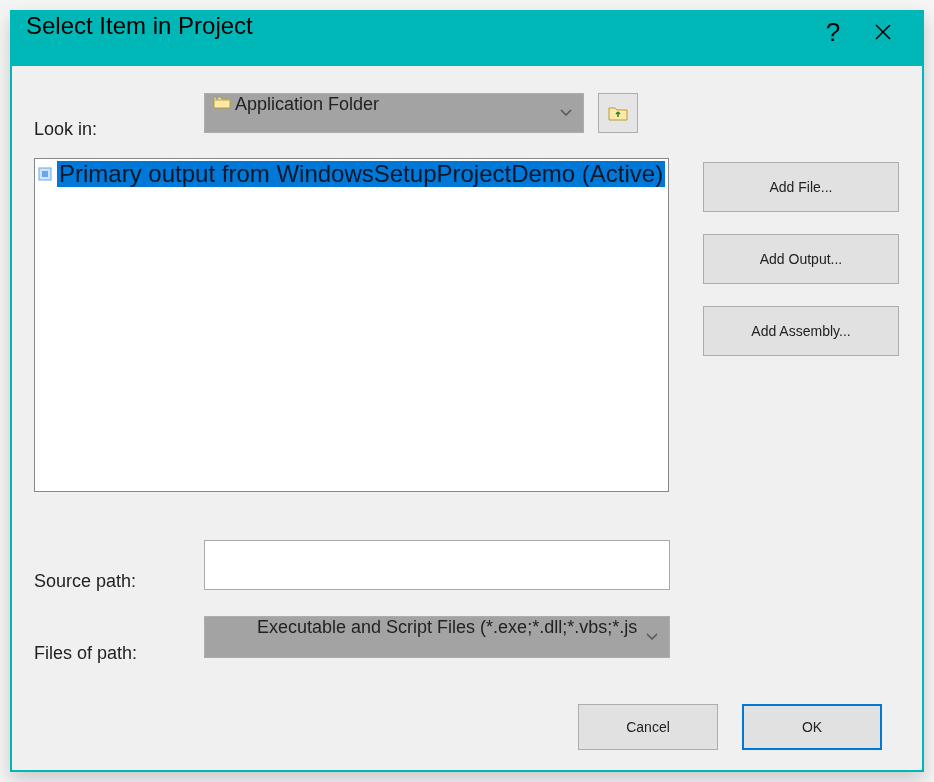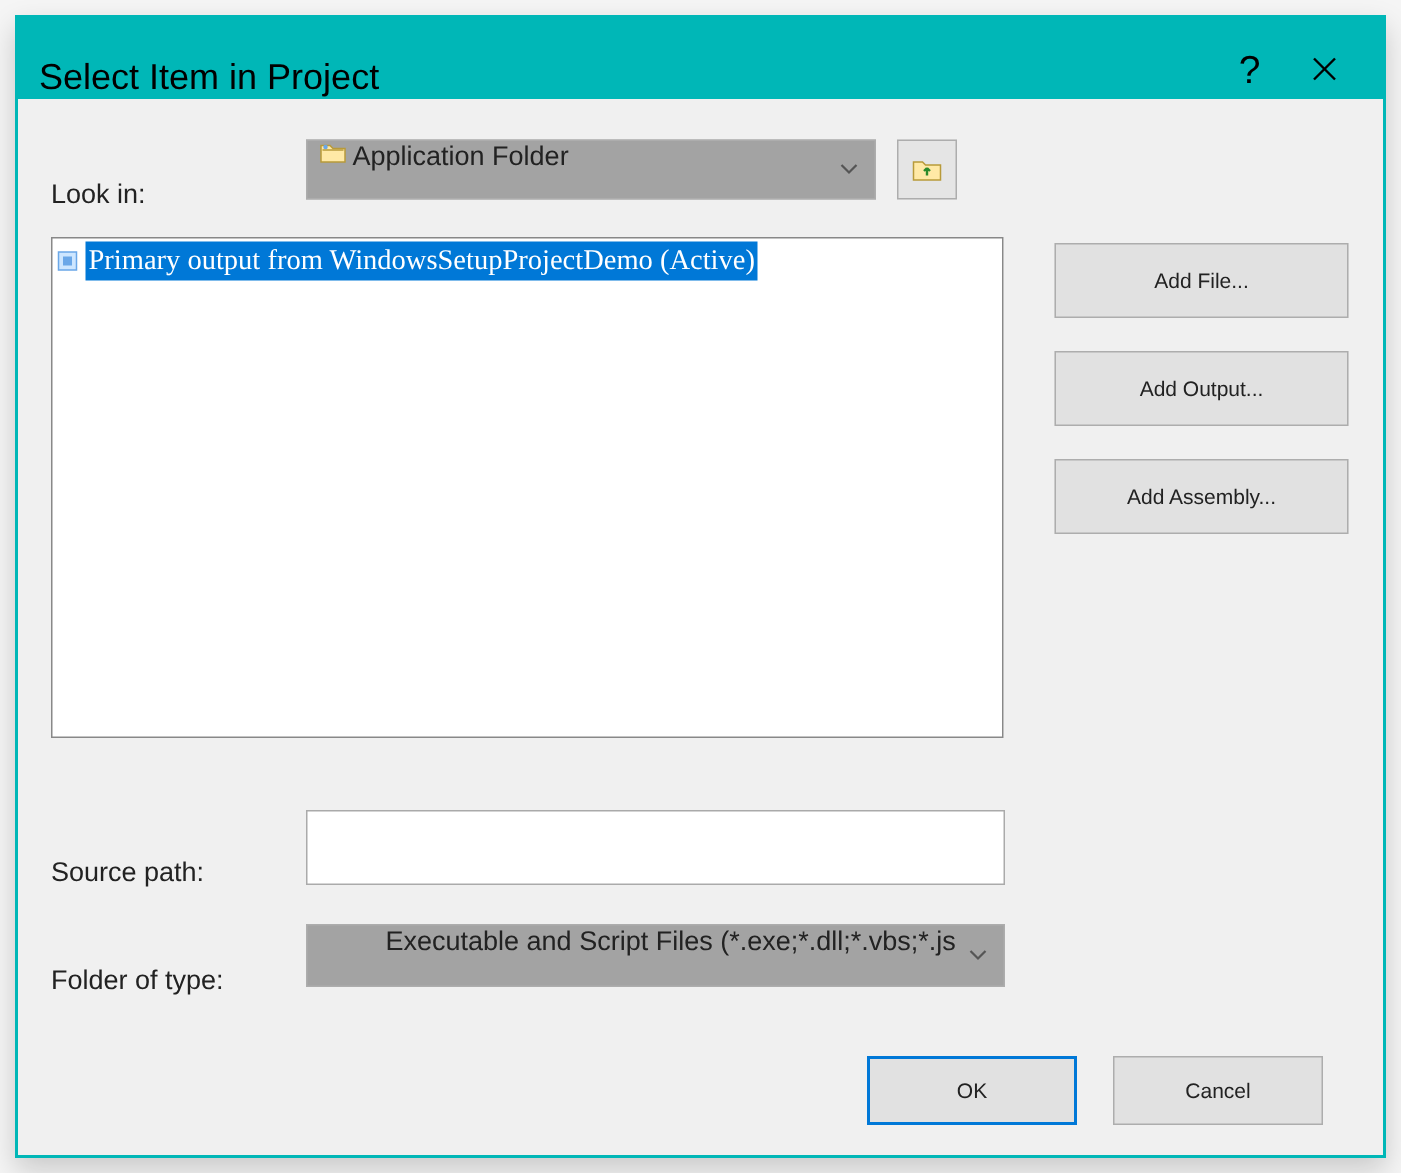--- a/index.html
+++ b/index.html
@@ -18,21 +18,21 @@
     border: 2px solid #00b7b7;
     display: flex;
     flex-direction: column;
     box-shadow: 0 8px 18px rgba(0,0,0,0.18);
   }
   .titlebar {
     height: 54px;
     background: #00b7b7;
     color: #000;
     display: flex;
-    align-items: flex-end;
+    align-items: flex-start;
     padding: 0 14px;
   }
   .titlebar .title {
     font-size: 24px;
     color: #000;
     flex: 1;
   }
   .titlebar .tb-btn {
     width: 50px;
     height: 40px;
@@ -111,25 +111,24 @@
   }
   .item-icon {
     width: 16px;
     height: 16px;
     display:flex;
     align-items:center;
     justify-content:center;
   }
   .item-text {
     background: #0078d7;
-    color: #ffffff;
+    color: #0f172a;
     padding: 0 2px;
-    font-size: 19px;
+    font-size: 24px;
     line-height: 26px;
-    font-family: Liberation Serif, serif;
   }
   .side-buttons {
     width: 196px;
     display: flex;
     flex-direction: column;
     gap: 22px;
     padding-top: 4px;
   }
   .btn {
     height: 50px;
@@ -224,30 +223,30 @@
         <div class="btn">Add Assembly...</div>
       </div>
     </div>
 
     <div class="row">
       <div class="label">Source path:</div>
       <input class="text-input" type="text" value="" style="">
     </div>
 
     <div class="row" style="margin-bottom:0;">
-      <div class="label">Folder of type:</div>
+      <div class="label">Files of path:</div>
       <div class="combo filetype">
         <span class="ft-label">Executable and Script Files (*.exe;*.dll;*.vbs;*.js</span>
         <span class="chev">
           <svg width="14" height="10" viewBox="0 0 14 10">
               <path d="M2 2 L7 7 L12 2" fill="none" stroke="#555" stroke-width="1.5"></path>
             </svg>
         </span>
       </div>
     </div>
 
     <div class="footer">
+      <div class="btn">Cancel</div>
       <div class="btn primary">OK</div>
-      <div class="btn">Cancel</div>
     </div>
 
   </div>
 </div>
 
 </body></html>

